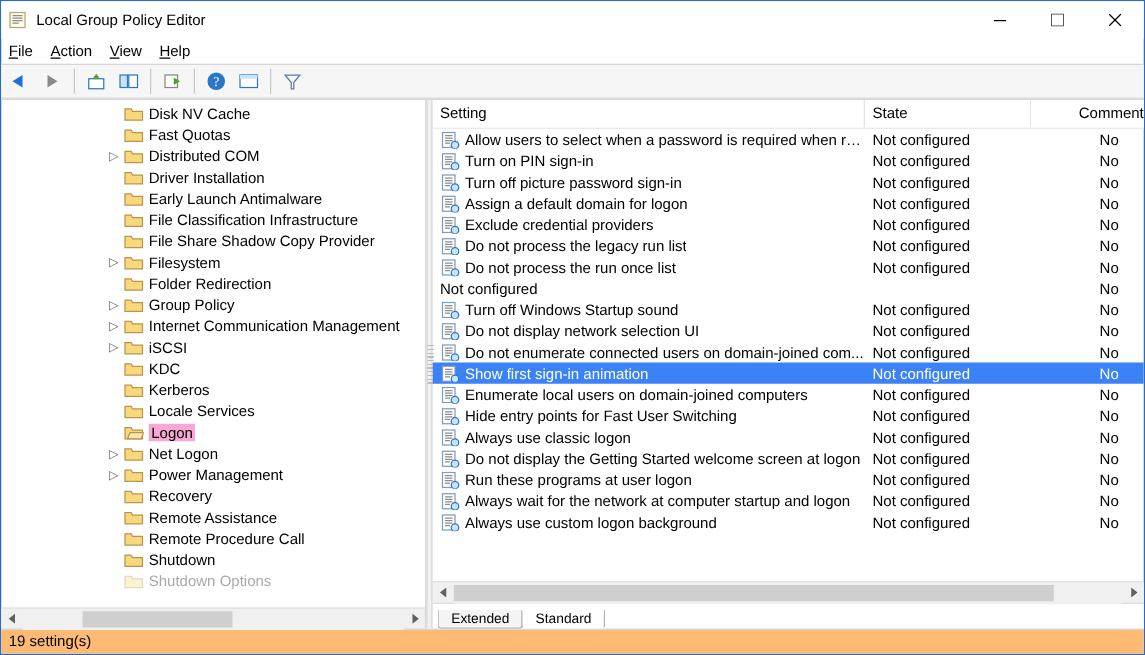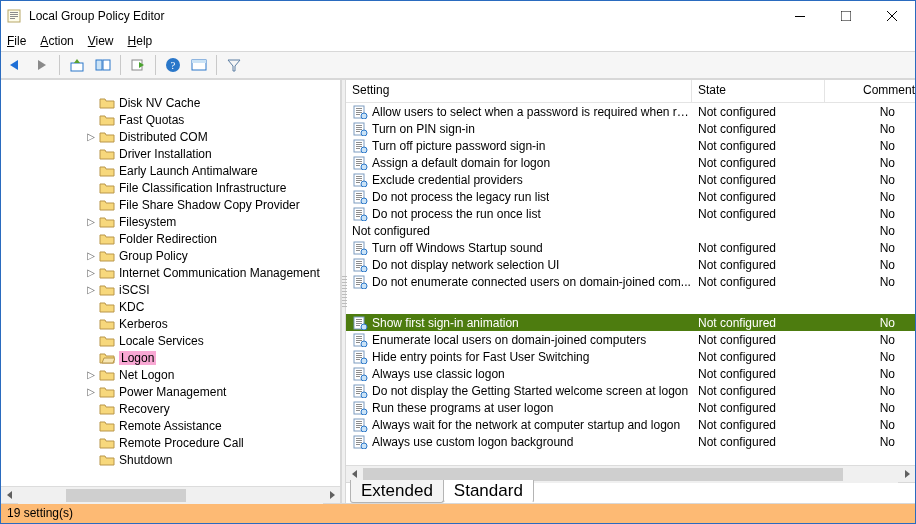--- a/index.html
+++ b/index.html
@@ -11,21 +11,21 @@
   .winbtns { display:flex; height:100%; }
   .winbtn { width:46px; display:flex; align-items:center; justify-content:center; }
   .menubar { height:20px; display:flex; align-items:center; padding:0 6px; gap:14px; }
   .menubar span { cursor:default; }
   .menubar span u { text-decoration:underline; }
   .toolbar { height:28px; border-top:1px solid #d8d8d8; border-bottom:1px solid #d8d8d8; background:#f6f6f6; display:flex; align-items:center; padding:0 4px; gap:4px; }
   .tbtn { width:22px; height:22px; display:flex; align-items:center; justify-content:center; border:1px solid transparent; }
   .tsep { width:1px; height:20px; background:#c9c9c9; margin:0 2px; }
   .content { flex:1; display:flex; min-height:0; border-top:1px solid #d8d8d8; }
   .pane-left { width:340px; display:flex; flex-direction:column; border-right:1px solid #d8d8d8; min-height:0; }
-  .tree-wrap { flex:1; overflow:hidden; position:relative;margin-top:12px; }
+  .tree-wrap { flex:1; overflow:hidden; position:relative; }
   .tree { list-style:none; margin:0; padding:2px 0 0 0; overflow:hidden; height:100%; }
   .tree li { white-space:nowrap; display:flex; align-items:center; height:17px; padding-left:84px; }
   .tree li .exp { width:12px; text-align:center; color:#6a6a6a; font-size:10px; margin-right:2px; visibility:hidden; }
   .tree li.has-children .exp { visibility:visible; }
   .tree li .fld { width:16px; height:14px; margin-right:4px; display:inline-flex; }
   .tree li.selected span.lbl { background:#f9a8d4; padding:0 2px; }
   .tree li.open .fld svg .flap { fill:#f7e6b2; }
   .splitter { width:5px; background:#f0f0f0; border-left:1px solid #d8d8d8; border-right:1px solid #d8d8d8; cursor:col-resize; position:relative; }
   .splitter .grip { position:absolute; top:50%; left:0; width:5px; height:32px; transform:translateY(-50%); background:repeating-linear-gradient(#bcbcbc 0 1px, transparent 1px 3px); }
   .pane-right { flex:1; display:flex; flex-direction:column; min-width:0; }
@@ -33,28 +33,28 @@
   .lh { border-right:1px solid #e4e4e4; padding:3px 6px; color:#000; background:#fff; }
   .lh.setting { flex:0 0 346px; }
   .lh.state { flex:0 0 133px; }
   .lh.comment { flex:1; text-align:right; padding-right:0; border-right:none; }
   .list-body { flex:1; overflow:hidden; position:relative; }
   .row { display:flex; height:17px; align-items:center; }
   .row .c-setting { flex:0 0 346px; padding-left:6px; display:flex; align-items:center; min-width:0; }
   .row .c-setting .txt { overflow:hidden; text-overflow:ellipsis; white-space:nowrap; }
   .row .c-state { flex:0 0 133px; padding-left:6px; }
   .row .c-comment { flex:1; text-align:right; padding-right:20px; }
-  .row.selected { background:#4d7c0f; color:#fff;margin-top:24px; }
+  .row.selected { background:#3b82f6; color:#fff; }
   .policy-icon { width:16px; height:14px; margin-right:4px; flex:none; }
   .hscroll { height:17px; background:#f0f0f0; border-top:1px solid #dcdcdc; display:flex; align-items:center; }
   .hscroll .harrow { width:17px; height:17px; display:flex; align-items:center; justify-content:center; background:#f0f0f0; }
   .hscroll .htrack { flex:1; height:17px; position:relative; background:#f0f0f0; }
   .hscroll .hthumb { position:absolute; top:2px; height:13px; background:#cfcfcf; }
   .tabs { height:21px; border-top:1px solid #d8d8d8; display:flex; align-items:flex-end; padding-left:4px; background:#fff; }
-  .tab { border:1px solid #b4b4b4; border-top:none; border-bottom:1px solid #b4b4b4; padding:1px 10px; font-size:17px; background:#fff; border-radius:0 0 3px 3px; margin-right:-1px; position:relative; top:0; }
+  .tab { border:1px solid #b4b4b4; border-top:none; border-bottom:1px solid #b4b4b4; padding:1px 10px; font-size:11px; background:#fff; border-radius:0 0 3px 3px; margin-right:-1px; position:relative; top:0; }
   .tab.active { background:#fff; border-bottom:1px solid #fff; z-index:2; border-top:none; }
   .tab.inactive { background:#f4f4f4; }
   .statusbar { height:20px; border-top:1px solid #d8d8d8; padding:2px 6px; font-size:12px; background:#fdba74; }
   svg { display:block; }
 </style>
 </head>
 <body>
 
 <div class="window">
 
@@ -344,20 +344,29 @@
             </li>
             <li class="">
               <span class="exp"></span>
               <span class="fld">
                 <svg width="16" height="14">
                   <polygon points="1,3 6,3 7,5 15,5 15,12 1,12" fill="#f7d87c" stroke="#b9964a"></polygon>
                 </svg>
               </span>
               <span class="lbl">Shutdown</span>
             </li>
+            <li class="" style="opacity: 0.35;">
+              <span class="exp"></span>
+              <span class="fld">
+                <svg width="16" height="14">
+                  <polygon points="1,3 6,3 7,5 15,5 15,12 1,12" fill="#f7d87c" stroke="#b9964a"></polygon>
+                </svg>
+              </span>
+              <span class="lbl">Shutdown Options</span>
+            </li>
           </ul>
       </div>
       <div class="hscroll">
         <div class="harrow">
             <svg width="8" height="8">
               <polygon points="6,0 6,8 1,4" fill="#606060"></polygon>
             </svg>
           </div>
         <div class="htrack">
             <div class="hthumb" id="lthumb" style="left: 48px; width: 120px;"></div>

